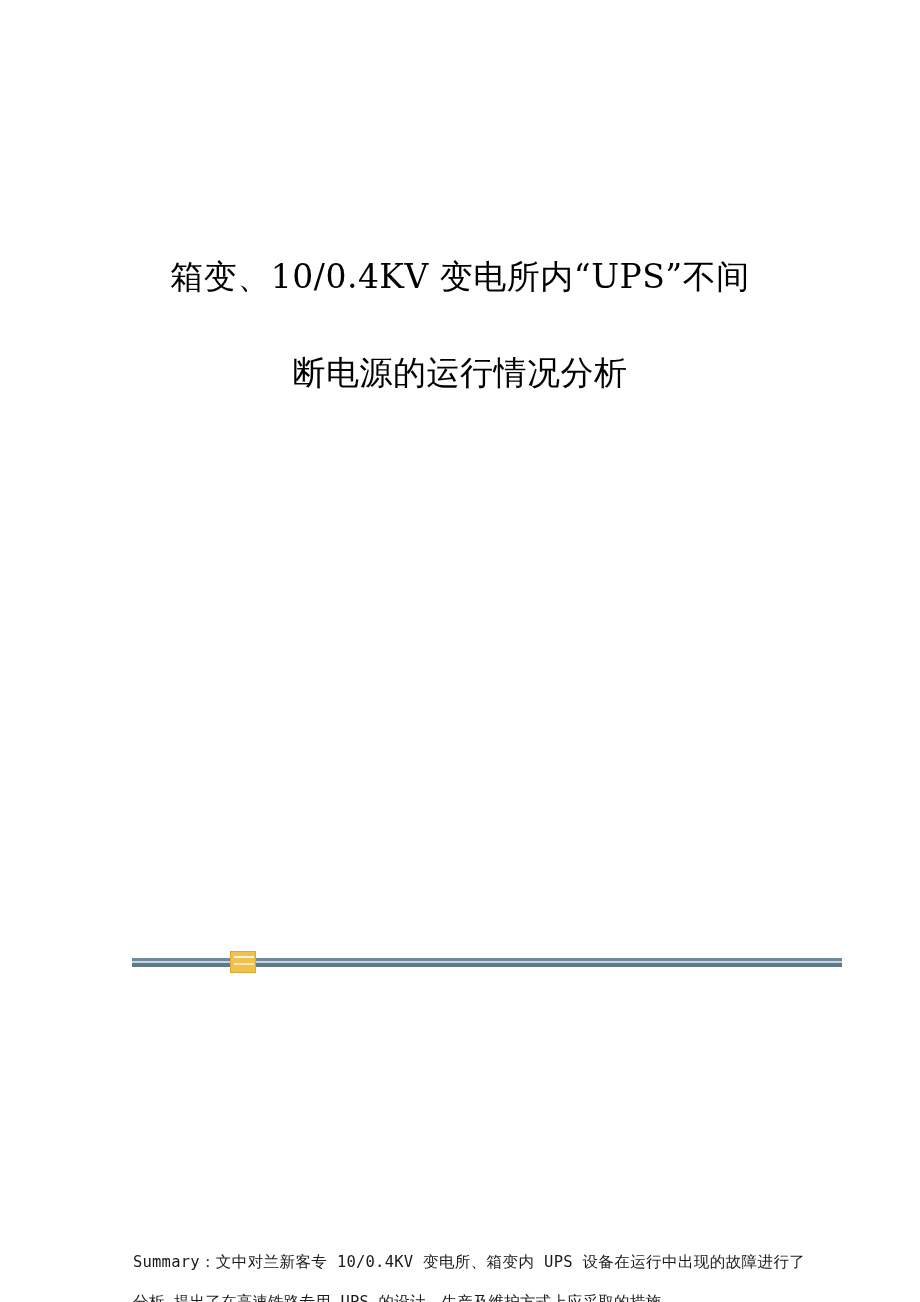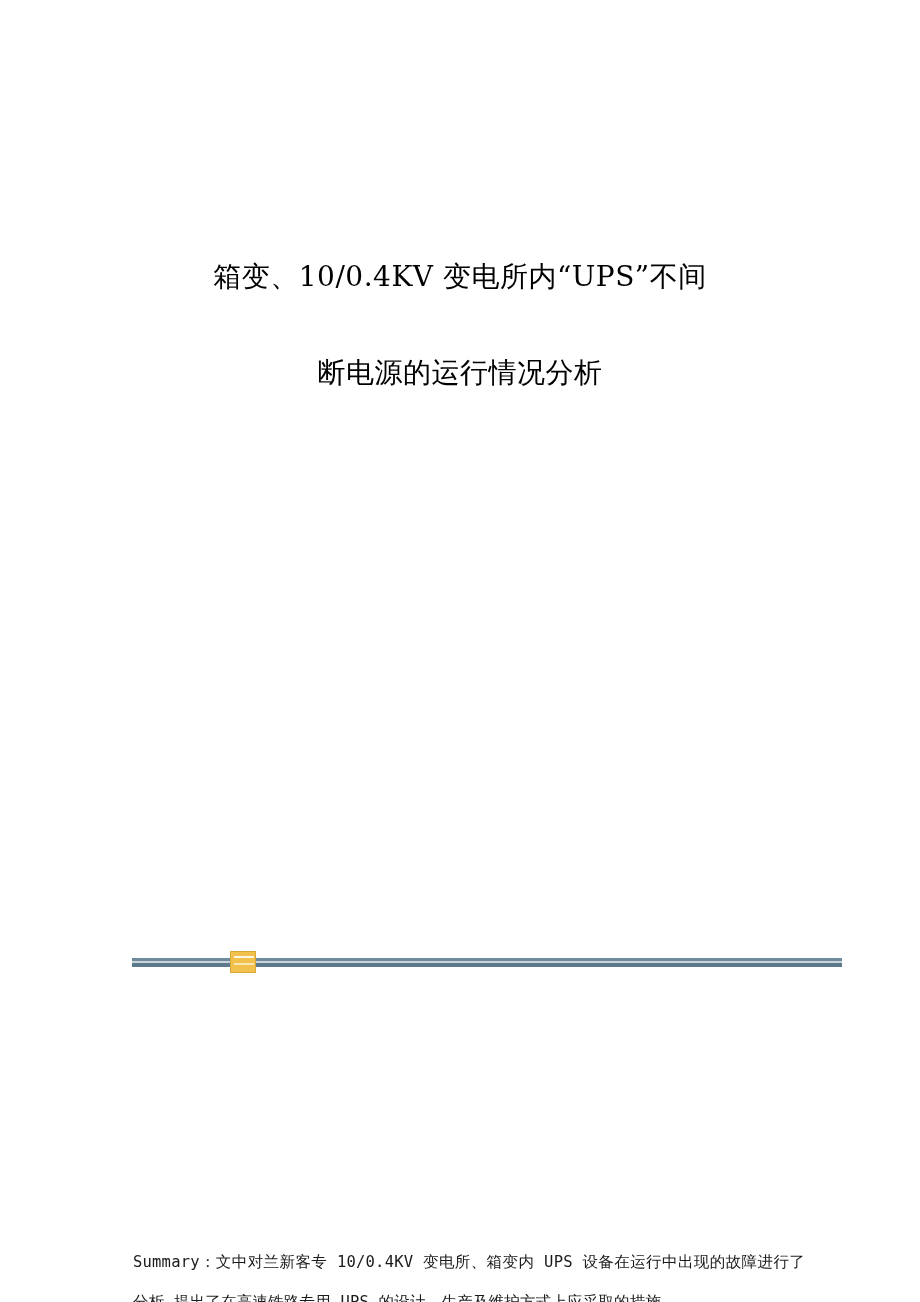--- a/index.html
+++ b/index.html
@@ -20,21 +20,21 @@
     height: 1302px;
     box-sizing: border-box;
     padding: 0 75px;
   }
   .title-block {
     margin-top: 248px;
     text-align: center;
   }
   .title-line {
     font-family: "DejaVu Serif", "Liberation Serif", serif;
-    font-size: 28px;
+    font-size: 33px;
     line-height: 58px;
     letter-spacing: 0.5px;
     color: #000000;
     white-space: nowrap;
   }
   .title-line-2 {
     margin-top: 38px;
   }
   .divider-wrap {
     position: absolute;

